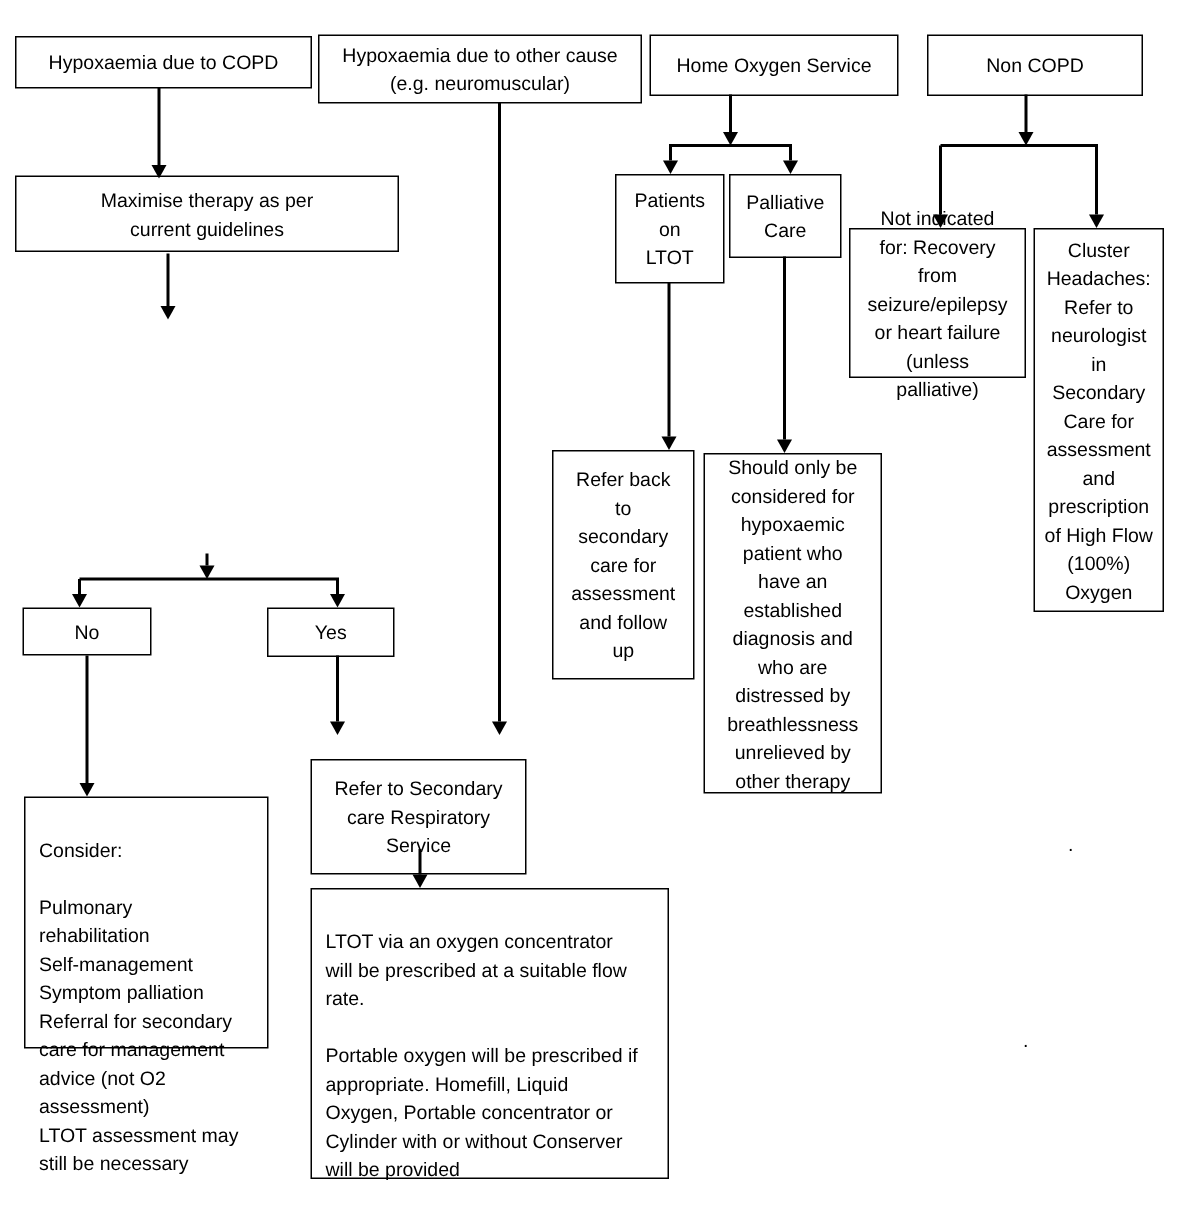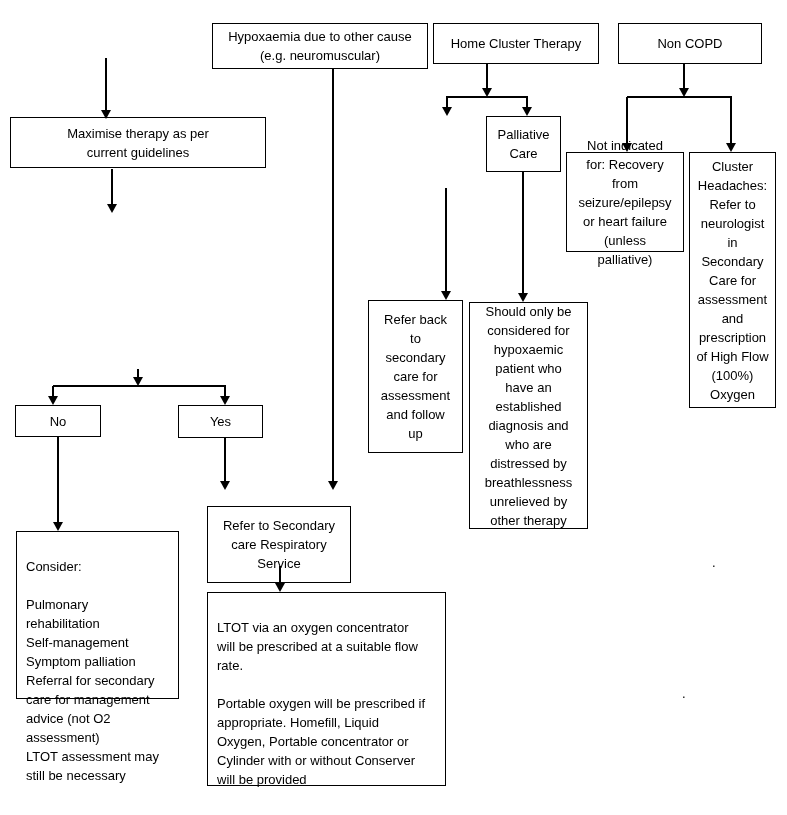--- a/index.html
+++ b/index.html
@@ -19,40 +19,48 @@
   .hline{position:absolute;height:2px;background:#000;}
   .ah{position:absolute;width:0;height:0;border-left:5px solid transparent;
       border-right:5px solid transparent;border-top:9px solid #000;}
   .dot{position:absolute;font-size:13px;line-height:13px;}
 </style>
 </head>
 <body>
 
 <div class="canvas">
 
+  <div class="box center" style="left:10px;top:24px;width:198px;height:35px">
+    <span>Hypoxaemia due to COPD</span>
+  </div>
 
   <div class="box center" style="left:212px;top:23px;width:216px;height:46px">
     <span>Hypoxaemia due to other cause
 (e.g. neuromuscular)</span>
   </div>
 
   <div class="box center" style="left:433px;top:23px;width:166px;height:41px">
-    <span>Home Cluster Therapy</span>
+    <span>Home Oxygen Service</span>
   </div>
 
   <div class="box center" style="left:618px;top:23px;width:144px;height:41px">
     <span>Non COPD</span>
   </div>
 
   <div class="box center" style="left:10px;top:117px;width:256px;height:51px">
     <span>Maximise therapy as per
 current guidelines</span>
   </div>
 
 
+  <div class="box center" style="left:410px;top:116px;width:73px;height:73px">
+    <span>Patients
+on
+LTOT</span>
+  </div>
 
   <div class="box center" style="left:486px;top:116px;width:75px;height:56px">
     <span>Palliative
 Care</span>
   </div>
 
   <div class="box center" style="left:566px;top:152px;width:118px;height:100px">
     <span>Not indicated
 for: Recovery
 from

